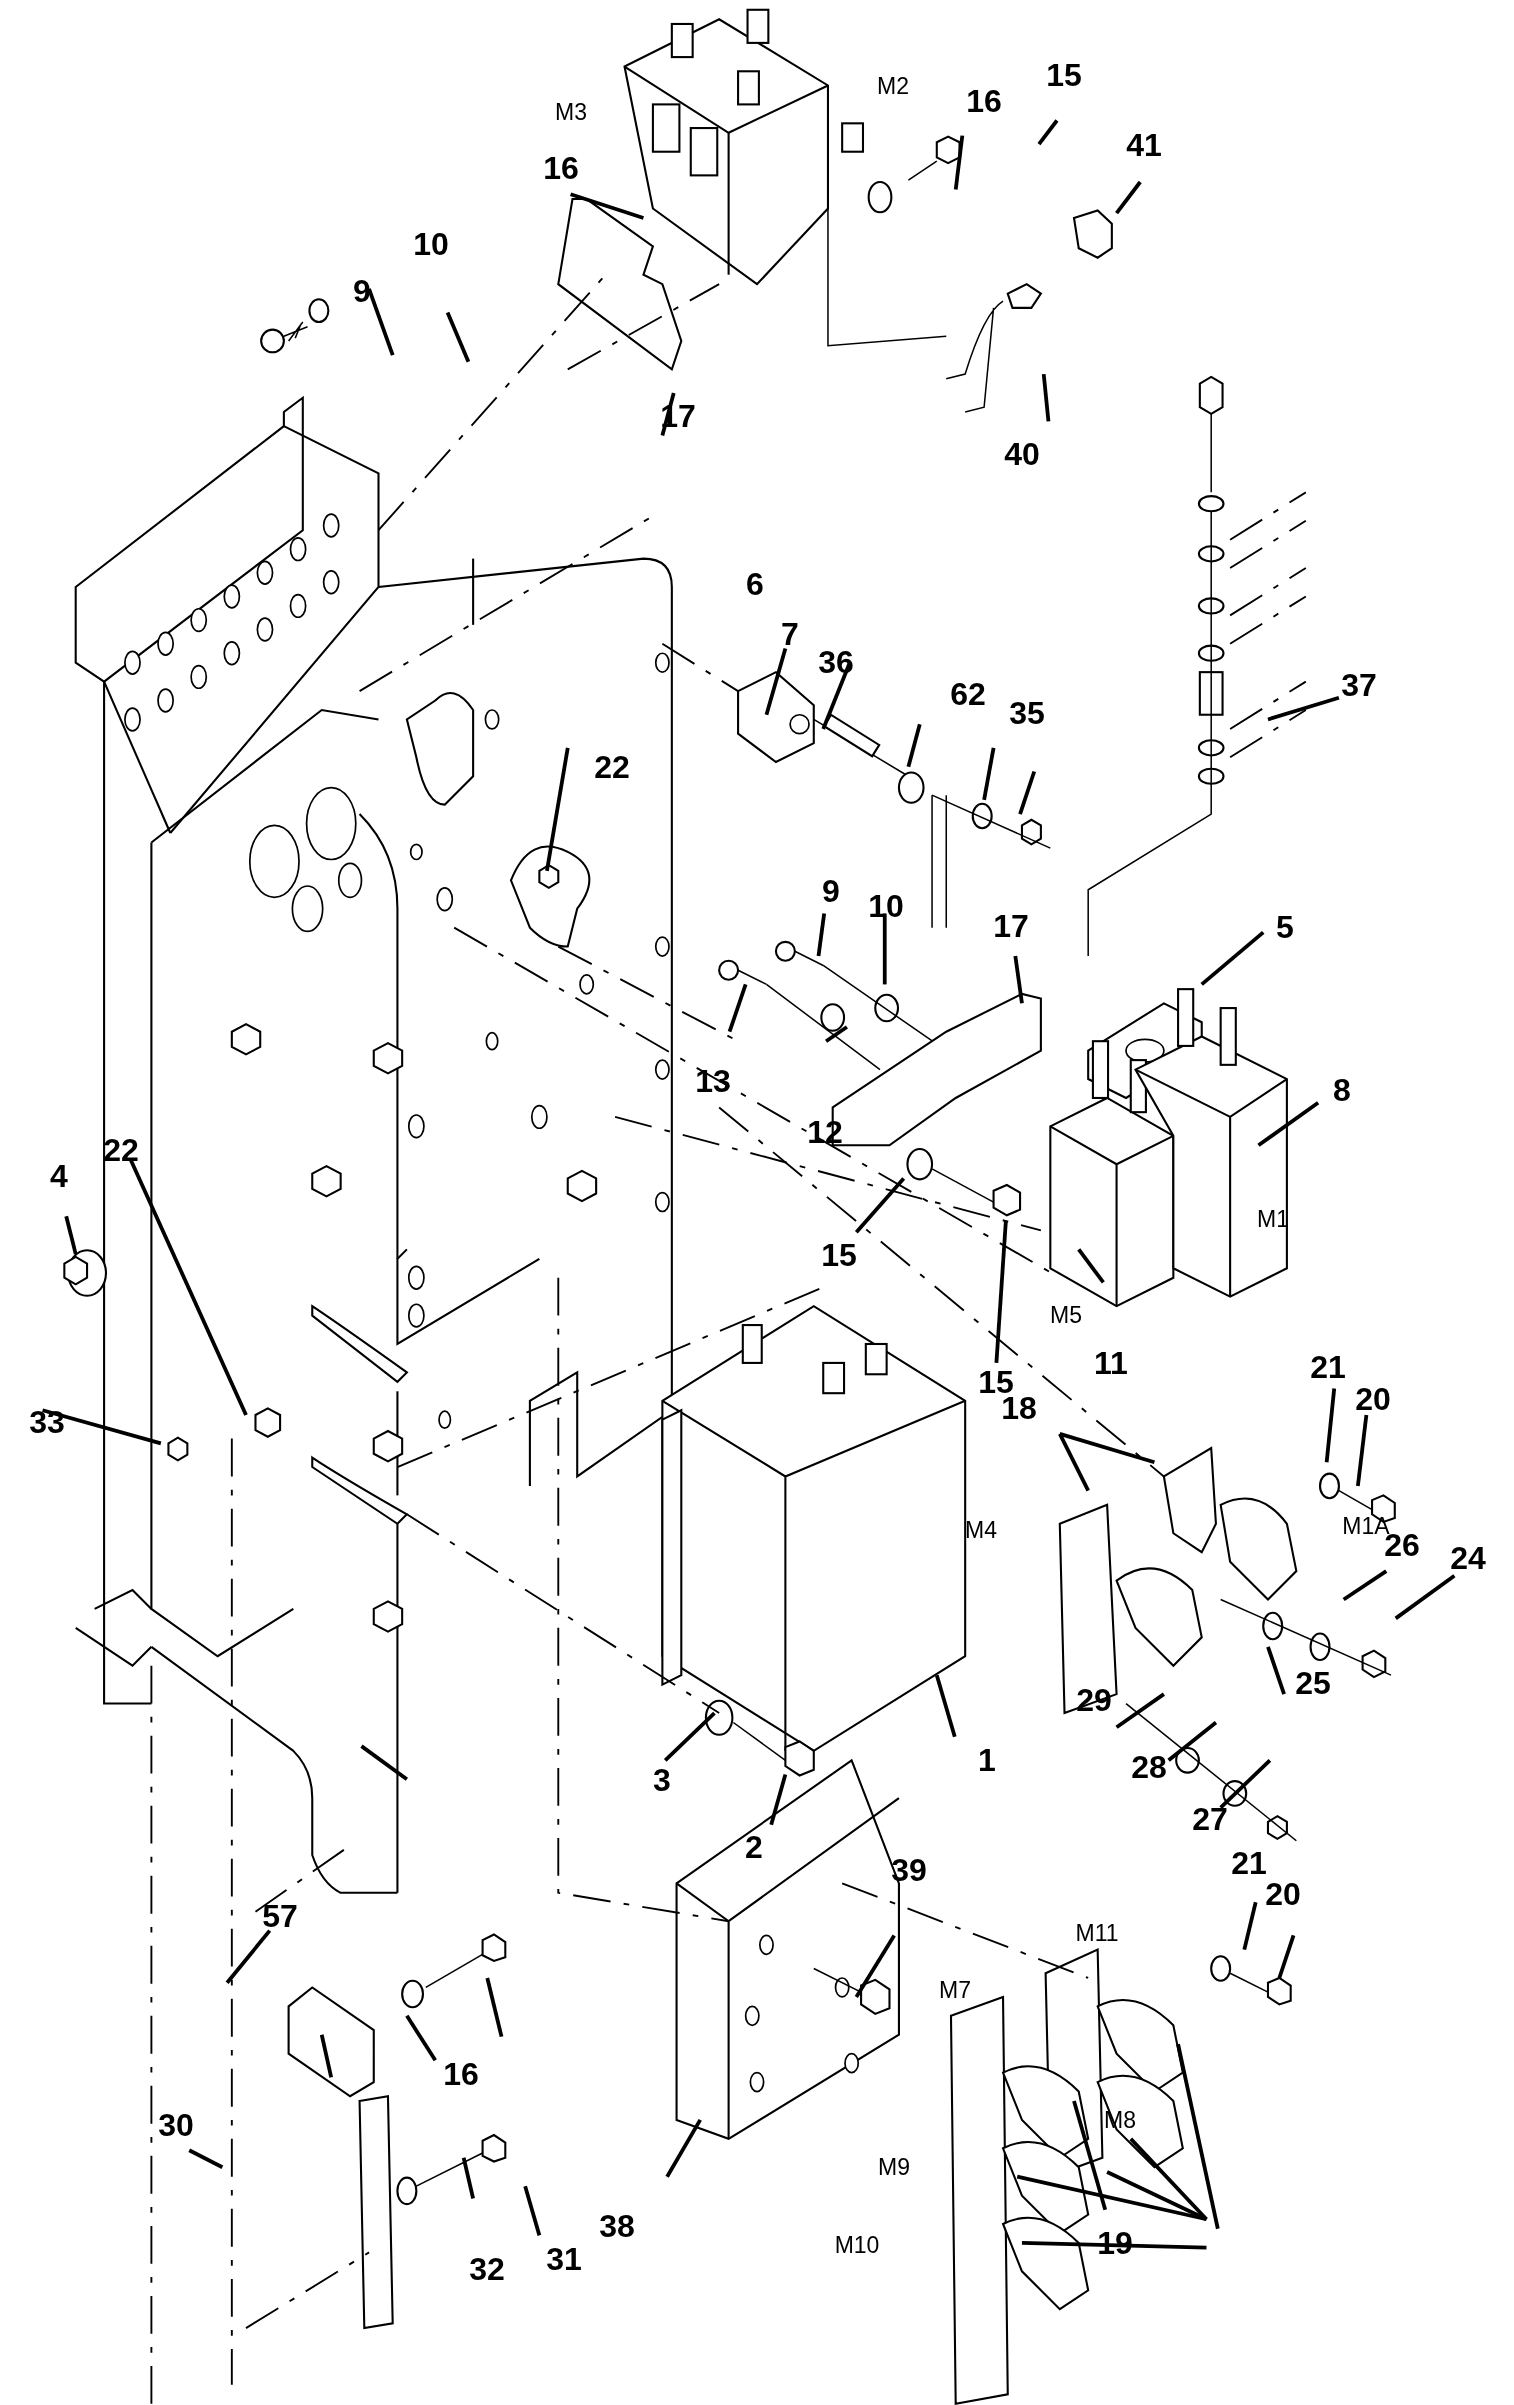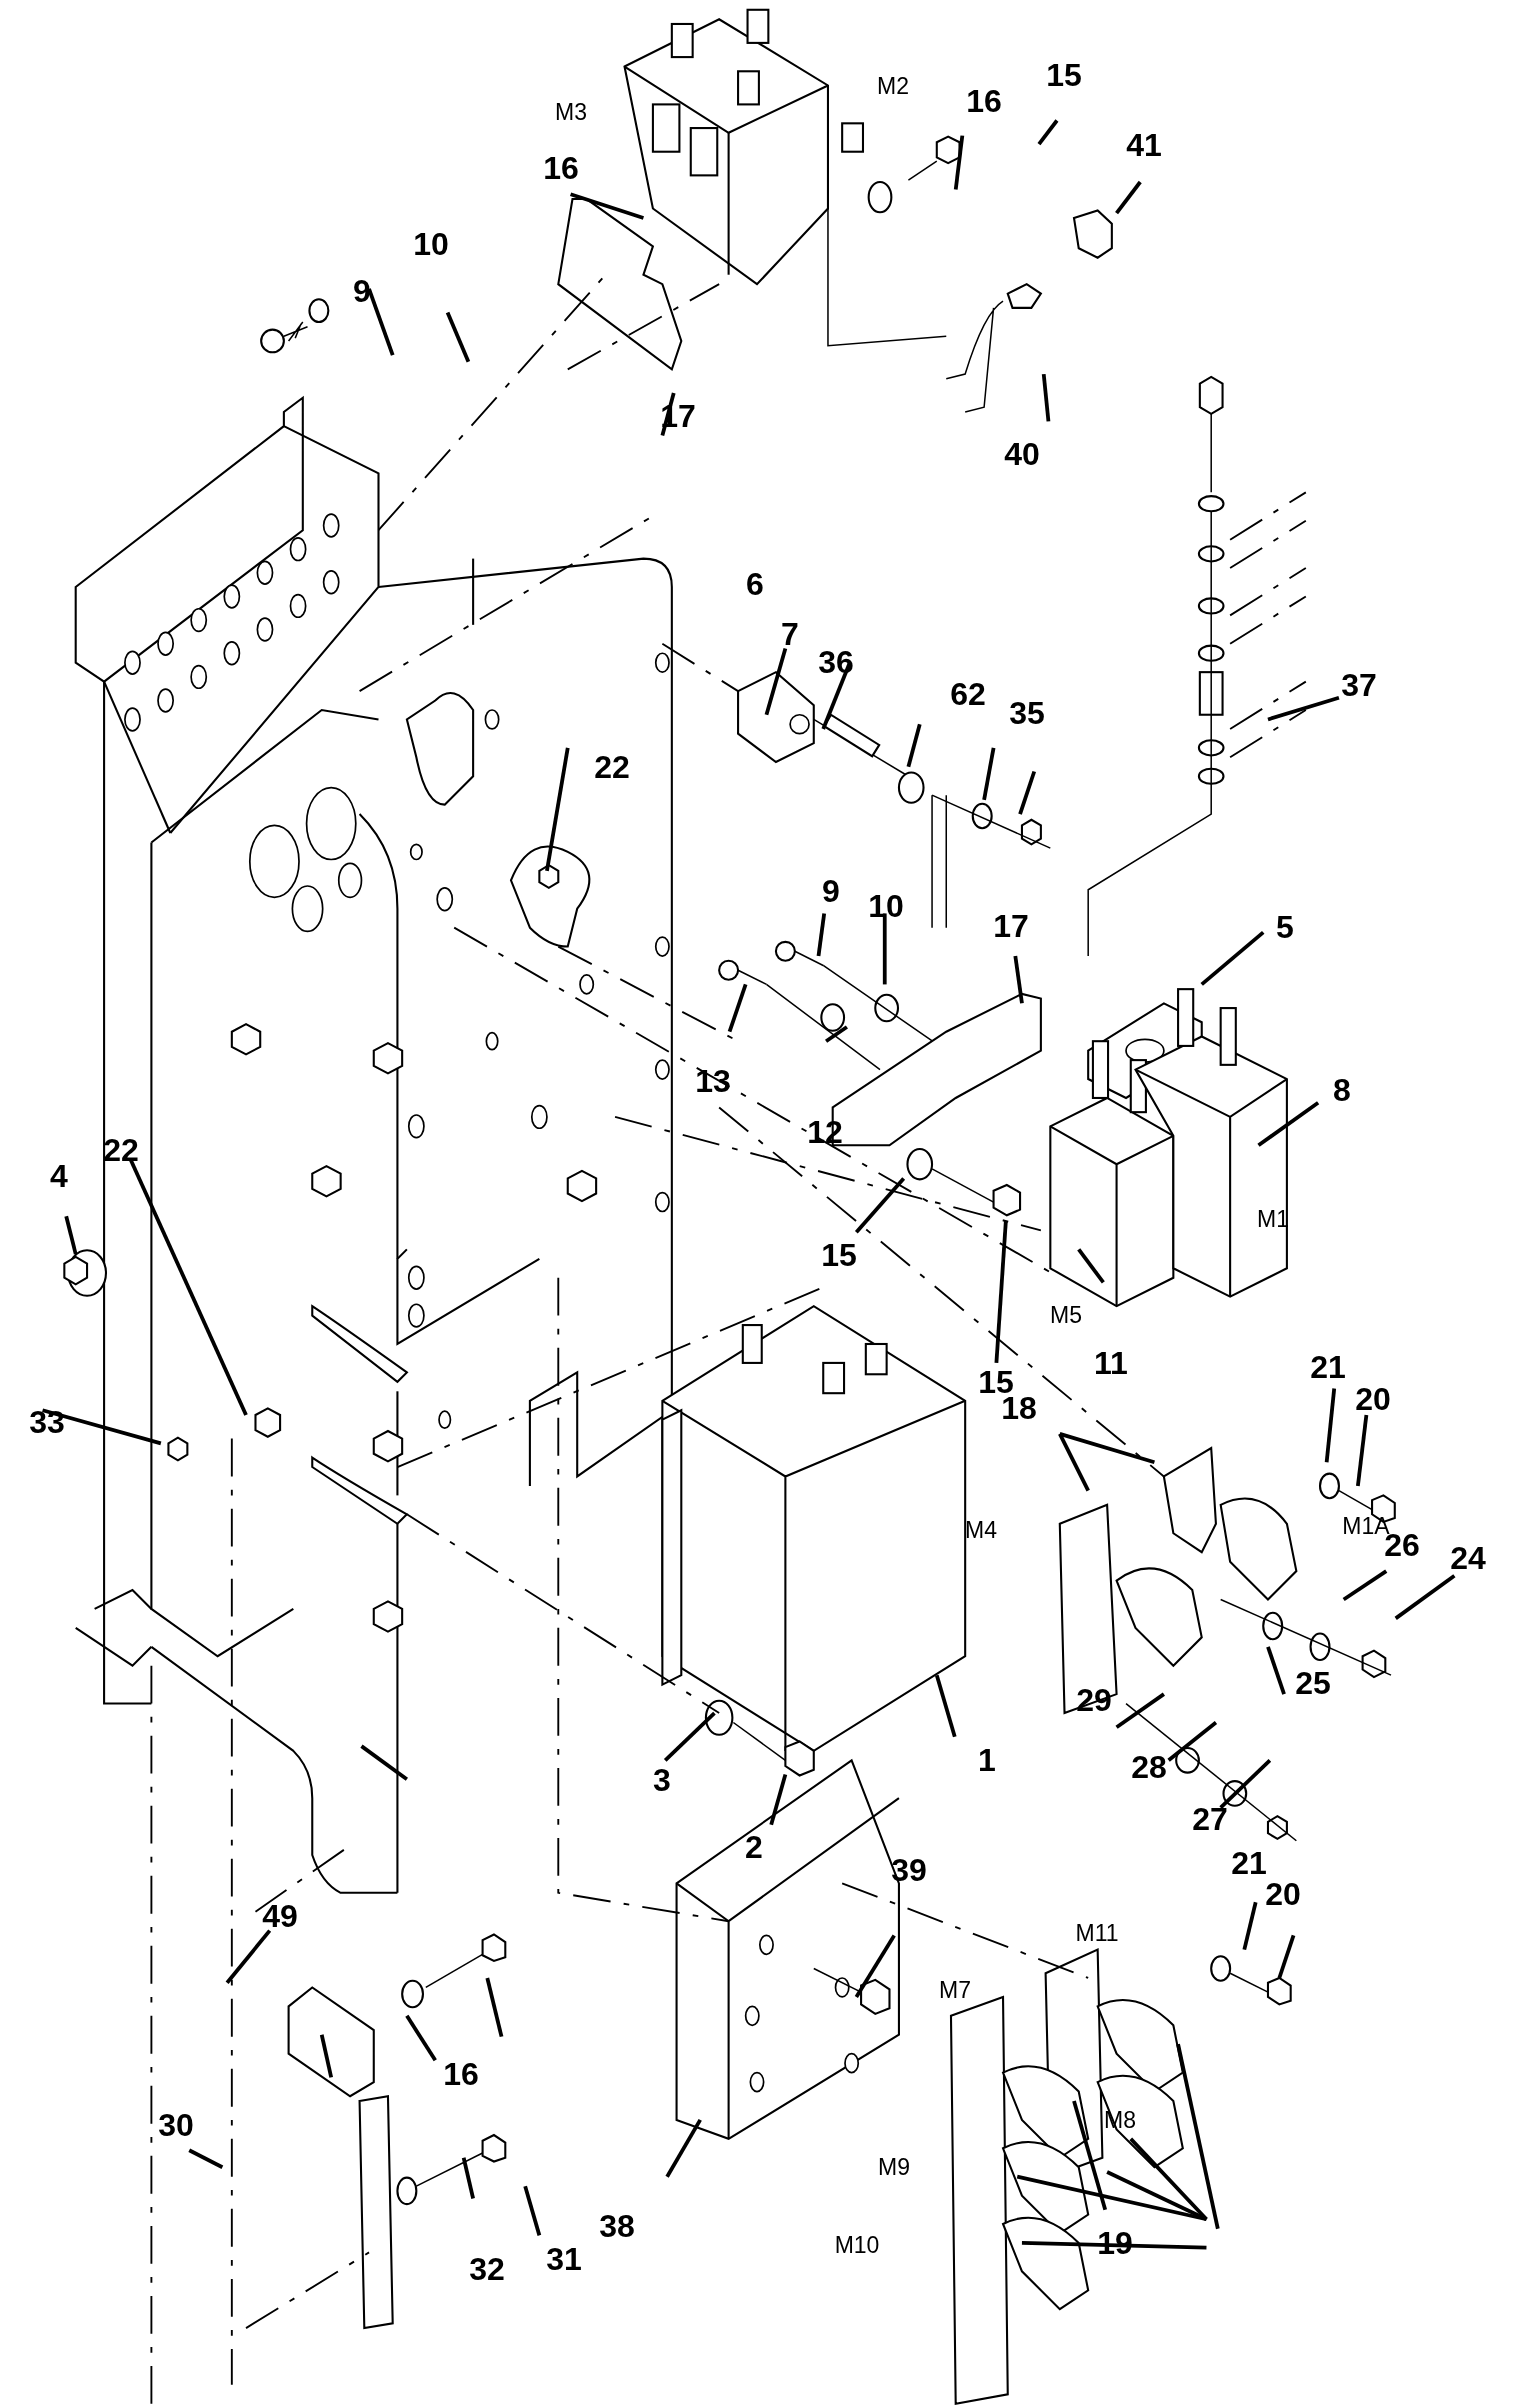--- a/index.html
+++ b/index.html
@@ -393,21 +393,21 @@
   <span class="callout" style="left:662px;top:1780px">3</span>
   <span class="callout" style="left:754px;top:1847px">2</span>
   <span class="callout" style="left:59px;top:1176px">4</span>
   <span class="callout" style="left:121px;top:1150px">22</span>
   <span class="callout" style="left:47px;top:1422px">33</span>
   <span class="callout" style="left:909px;top:1870px">39</span>
   <span class="callout" style="left:1249px;top:1863px">21</span>
   <span class="callout" style="left:1283px;top:1894px">20</span>
   <span class="callout" style="left:1115px;top:2243px">19</span>
   <span class="callout" style="left:617px;top:2226px">38</span>
-  <span class="callout" style="left:280px;top:1916px">49</span>
+  <span class="callout" style="left:280px;top:1916px">57</span>
   <span class="callout" style="left:461px;top:2074px">16</span>
   <span class="callout" style="left:544px;top:2058px"></span>
   <span class="callout" style="left:176px;top:2125px">30</span>
   <span class="callout" style="left:487px;top:2269px">32</span>
   <span class="callout" style="left:564px;top:2259px">31</span>
 
   
   <span class="mlabel" style="left:571px;top:112px">M3</span>
   <span class="mlabel" style="left:893px;top:86px">M2</span>
   <span class="mlabel" style="left:1273px;top:1219px">M1</span>

